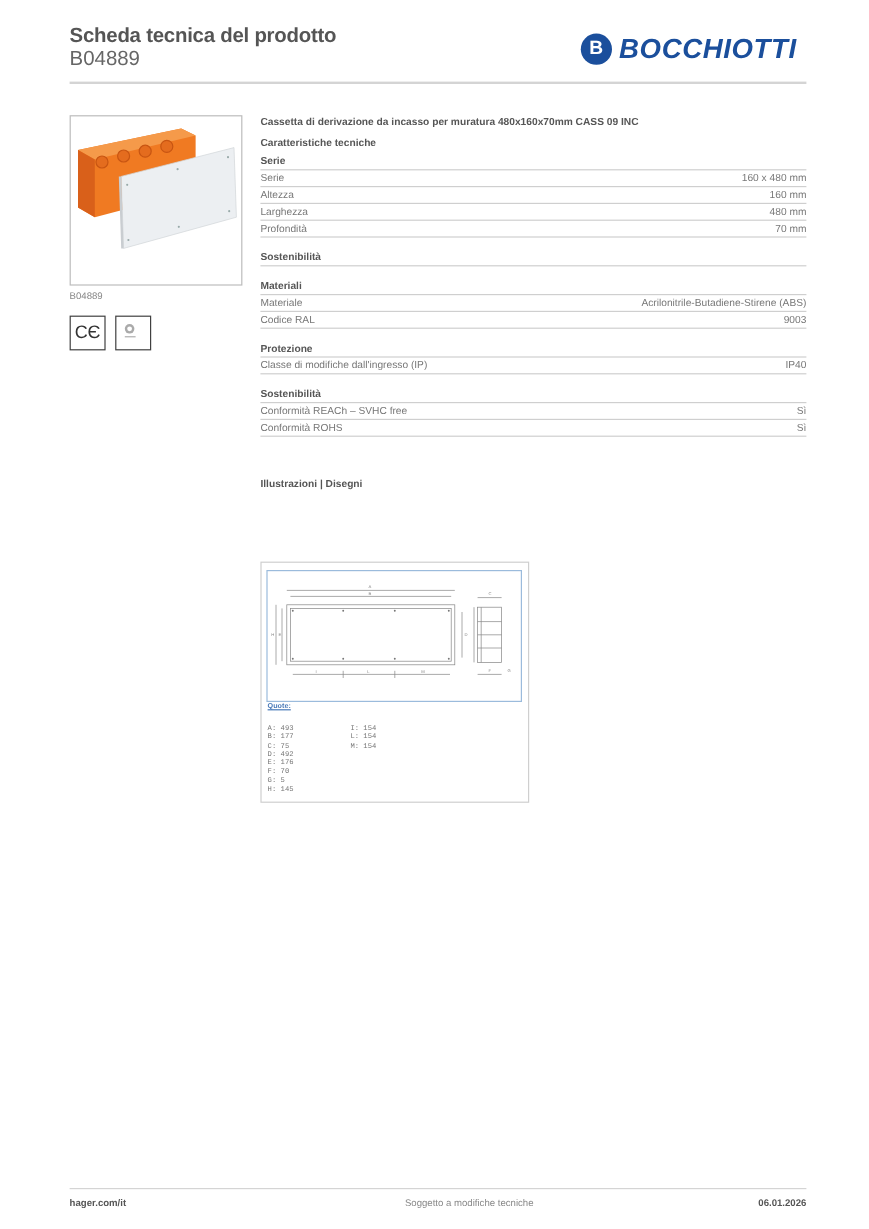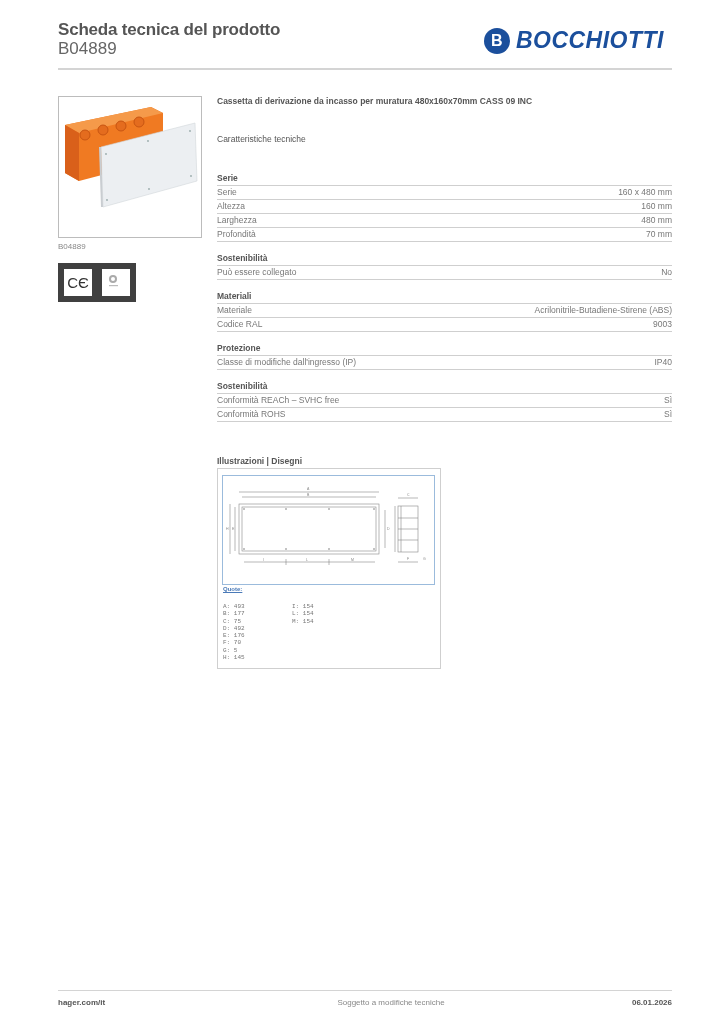--- a/index.html
+++ b/index.html
@@ -8,29 +8,29 @@
   .title { position: absolute; left: 0; top: 0; font-size: 17px; font-weight: bold; color: #555; letter-spacing: -0.2px; }
   .subtitle { position: absolute; left: 0; top: 19px; font-size: 17px; color: #666; }
   .logo { position: absolute; right: 8px; top: 7px; display: flex; align-items: center; }
   .logo-mark { width: 26px; height: 26px; border-radius: 50%; background: #1b4f9c; display: flex; align-items: center; justify-content: center; color: #fff; font-weight: bold; font-size: 16px; font-family: "Liberation Sans", sans-serif; }
   .logo-text { margin-left: 6px; color: #1b4f9c; font-weight: bold; font-style: italic; font-size: 23px; letter-spacing: 0.5px; font-family: "Liberation Sans", sans-serif; }
   .header-rule { position: absolute; left: 58px; top: 68px; width: 614px; height: 2px; background: #d4d4d4; }
 
   .product-image { position: absolute; left: 58px; top: 96px; width: 142px; height: 140px; border: 1px solid #bcbcbc; background: #fff; }
   .product-image svg { display: block; }
   .product-code { position: absolute; left: 58px; top: 242px; font-size: 8px; color: #888; }
-  .cert { position: absolute; top: 263px; width: 28px; height: 27px; border: 6px solid #404040; display: flex; align-items: center; justify-content: center; background: #fff; }
+  .cert { position: absolute; top: 263px; width: 28px; height: 27px; border: 1px solid #404040; display: flex; align-items: center; justify-content: center; background: #fff; }
   .cert-ce { left: 58px; font-size: 15px; color: #333; font-family: "Liberation Sans", sans-serif; }
   .cert-q { left: 96px; }
 
   .content { position: absolute; left: 217px; top: 96px; width: 455px; }
   .prod-desc { font-size: 8.5px; font-weight: bold; color: #555; height: 14px; }
-  .char-title { margin-top: 24px; font-size: 8.5px; font-weight: normal; color: #555; height: 14px; }
+  .char-title { margin-top: 4px; font-size: 8.5px; font-weight: bold; color: #555; height: 14px; }
   .section { margin-top: 10px; }
-  .section-first { margin-top: 24px; }
+  .section-first { margin-top: 0; }
   .section-title { font-size: 8.5px; font-weight: bold; color: #555; height: 12px; line-height: 12px; border-bottom: 1px solid #cfcfcf; padding-bottom: 1px; }
   .row { display: flex; justify-content: space-between; font-size: 8.5px; color: #777; height: 13px; line-height: 13px; border-bottom: 1px solid #cfcfcf; }
   .illus-title { margin-top: 34px; font-size: 8.5px; font-weight: bold; color: #555; }
 
   .drawing-box { position: absolute; left: 217px; top: 468px; width: 222px; height: 199px; border: 1px solid #cfcfcf; background: #fff; }
   .drawing-inner { position: absolute; left: 4px; top: 6px; width: 211px; height: 108px; border: 1px solid #9bbbdc; }
   .quote-title { position: absolute; left: 5px; top: 117px; font-size: 6px; color: #4a7ab8; font-weight: bold; text-decoration: underline; }
   .quote-col { position: absolute; top: 134px; font-family: "Liberation Mono", monospace; font-size: 6px; color: #777; line-height: 7.3px; }
   .quote-col-a { left: 5px; }
   .quote-col-b { left: 74px; }
@@ -103,24 +103,20 @@
         <span>480 mm</span>
       </div>
     <div class="row">
         <span>Profondità</span>
         <span>70 mm</span>
       </div>
   </div>
 
   <div class="section">
     <div class="section-title">Sostenibilità</div>
-    <div class="row">
-        <span>Può essere collegato</span>
-        <span>No</span>
-      </div>
   </div>
 
   <div class="section">
     <div class="section-title">Materiali</div>
     <div class="row">
         <span>Materiale</span>
         <span>Acrilonitrile-Butadiene-Stirene (ABS)</span>
       </div>
     <div class="row">
         <span>Codice RAL</span>

